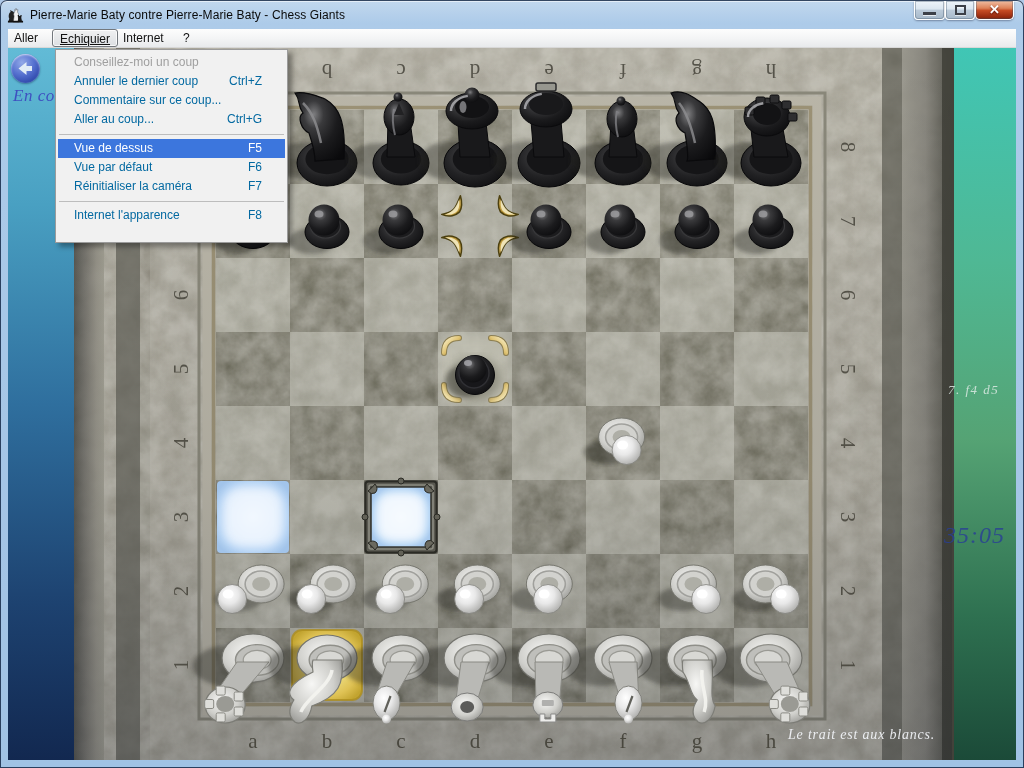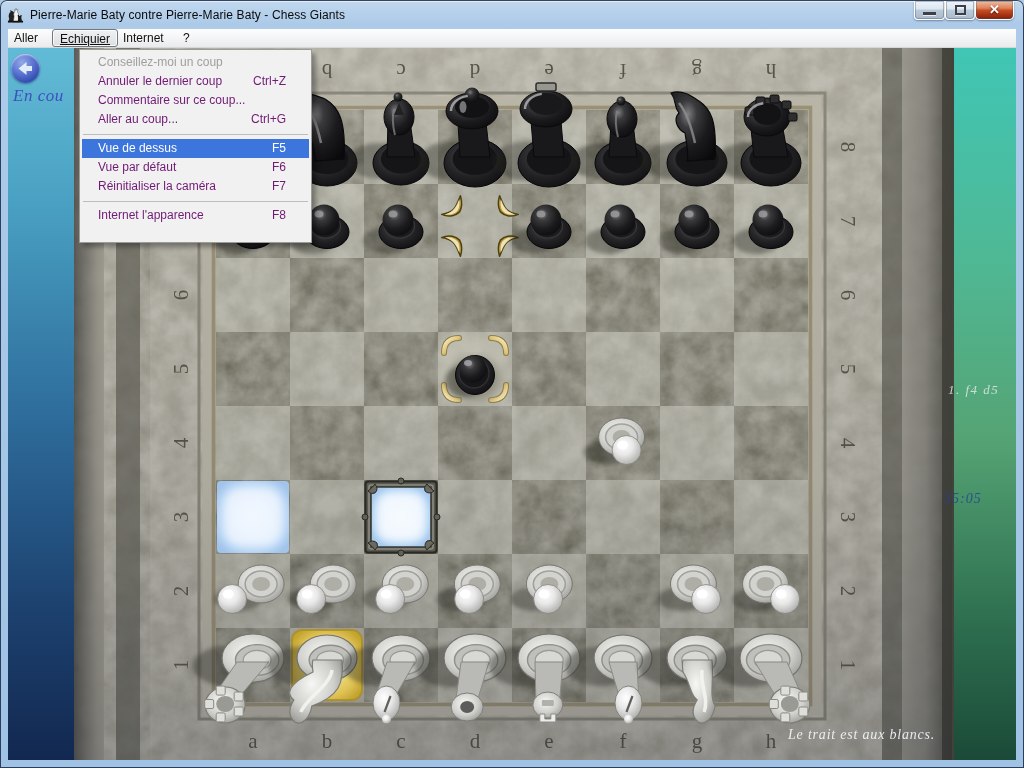--- a/index.html
+++ b/index.html
@@ -32,36 +32,36 @@
   background:linear-gradient(180deg,#fdfdfd 0%,#f3f4f5 55%,#e8eaec 100%);
   border-bottom:1px solid #d8d8d8; font-size:12px; color:#111; }
 .mb { position:absolute; top:0px; height:19px; line-height:18px; padding:0 7px; }
 #mb-ech { left:44px; border:1px solid #73787d; border-radius:3px; height:18px; top:0px;
   background:linear-gradient(180deg,#f0f1f2,#dcdfe2); box-shadow:inset 0 0 0 1px rgba(255,255,255,0.8);text-decoration:underline; }
 
 #scene { position:absolute; left:8px; top:48px; width:1008px; height:712px; overflow:hidden;
   box-shadow:inset 1px 1px 0 rgba(30,50,80,0.55); }
 
 #dd { position:absolute; left:55px; top:49px; width:233px; height:194px; background:#f1f1f1;
-  border:1px solid #9b9b9b; box-shadow:4px 4px 5px rgba(0,0,0,0.35); padding-top:3px; font-size:12px; z-index:50;margin-left:24px; }
-.mi { height:19px; line-height:19px; padding:0 25px 0 18px; color:#701a75; display:flex; justify-content:space-between; }
+  border:1px solid #9b9b9b; box-shadow:4px 4px 5px rgba(0,0,0,0.35); padding-top:3px; font-size:12px; z-index:50; }
+.mi { height:19px; line-height:19px; padding:0 25px 0 18px; color:#0369a1; display:flex; justify-content:space-between; }
 .mi.grey { color:#9f9f9f; }
 .mi.hl { background:#3c76dd; color:#fff; margin:0 2px; padding:0 23px 0 16px;text-align:right; }
 .msep { height:10px; position:relative; }
 .msep::after { content:""; position:absolute; left:3px; right:3px; top:4.5px; height:1px; background:#bdbdbd; }
 
 #back { position:absolute; left:11px; top:54px; width:29px; height:29px; border-radius:50%;
   background:radial-gradient(circle at 38% 30%, #93aae8 0%, #5570cf 45%, #2e48ab 78%, #243a92 100%);
   box-shadow:inset 0 1px 2px rgba(255,255,255,0.7), 0 1px 2px rgba(0,20,60,0.4); z-index:5; }
 #encou { position:absolute; left:13px; top:86px; z-index:5; font-family:Liberation Serif, serif;
   font-style:italic; font-size:17px; color:#3e50c0; letter-spacing:0.5px; }
 #mv { position:absolute; left:948px; top:382px; z-index:5; font-family:"Liberation Serif",serif;
   font-style:italic; font-size:13px; color:rgba(225,235,230,0.82); letter-spacing:1.5px; }
-#clock { position:absolute; left:944px; top:491px; z-index:5; font-family:"Liberation Serif",serif;
-  font-style:italic; font-size:14px; color:rgba(40,62,150,0.8); letter-spacing:1px; }
+#clock { position:absolute; left:944px; top:522px; z-index:5; font-family:"Liberation Serif",serif;
+  font-style:italic; font-size:24px; color:rgba(40,62,150,0.8); letter-spacing:1px; }
 #trait { position:absolute; left:788px; top:727px; z-index:5; font-family:"Liberation Serif",serif;
   font-style:italic; font-size:14px; color:rgba(248,250,255,0.88); letter-spacing:0.8px; }
 </style></head>
 <body>
 <div id="win">
   <div id="frame"></div>
   <div id="titlebar">
     <svg id="ticon" viewBox="0 0 18 18">
       <path d="M1 17 L2 13 C1 11 1 7 3.5 5.5 L3 3.5 L5 4.5 C7 4.5 8 7 8 10 L7.5 17 Z" fill="#222"></path>
       <path d="M6.5 17 L7.5 10 C6.5 9 6.8 6.5 8.2 5.8 L8 3 L9 3.8 L9.6 1.5 L10.4 3.6 L11.8 3 L11.2 5.8 C12.6 6.8 12.8 9 12 10 L12.8 17 Z" fill="#f2f2f2" stroke="#444" stroke-width="0.5"></path>
@@ -618,21 +618,21 @@
         <rect x="772.8" y="664.9" width="9" height="9" rx="1.5" fill="#dedeDa" fill-opacity="1" stroke="#8a8a84" stroke-width="1"></rect>
         <rect x="761.3" y="651.5" width="9" height="9" rx="1.5" fill="#dedeDa" fill-opacity="1" stroke="#8a8a84" stroke-width="1"></rect>
         <rect x="772.8" y="638.1" width="9" height="9" rx="1.5" fill="#dedeDa" fill-opacity="1" stroke="#8a8a84" stroke-width="1"></rect>
         <rect x="790.8" y="644.0" width="9" height="9" rx="1.5" fill="#dedeDa" fill-opacity="1" stroke="#8a8a84" stroke-width="1"></rect>
 </svg>
   </div>
   <div id="back"><svg width="29" height="29" viewBox="0 0 29 29">
         <path d="M21 12 L15.5 12 L15.5 8 L7.5 14.5 L15.5 21 L15.5 17 L21 17 Z" fill="#e8f2f8" opacity="0.95"></path>
       </svg></div>
   <div id="encou">En cou</div>
-  <div id="mv">1. f4 d5</div>
+  <div id="mv">7. f4 d5</div>
   <div id="clock">35:05</div>
   <div id="trait">Le trait est aux blancs.</div>
   <div id="dd">
 <div class="mi grey">
         <span>Conseillez-moi un coup</span>
       </div>
 <div class="mi">
         <span>Annuler le dernier coup</span>
         <span class="sc">Ctrl+Z</span>
       </div>

